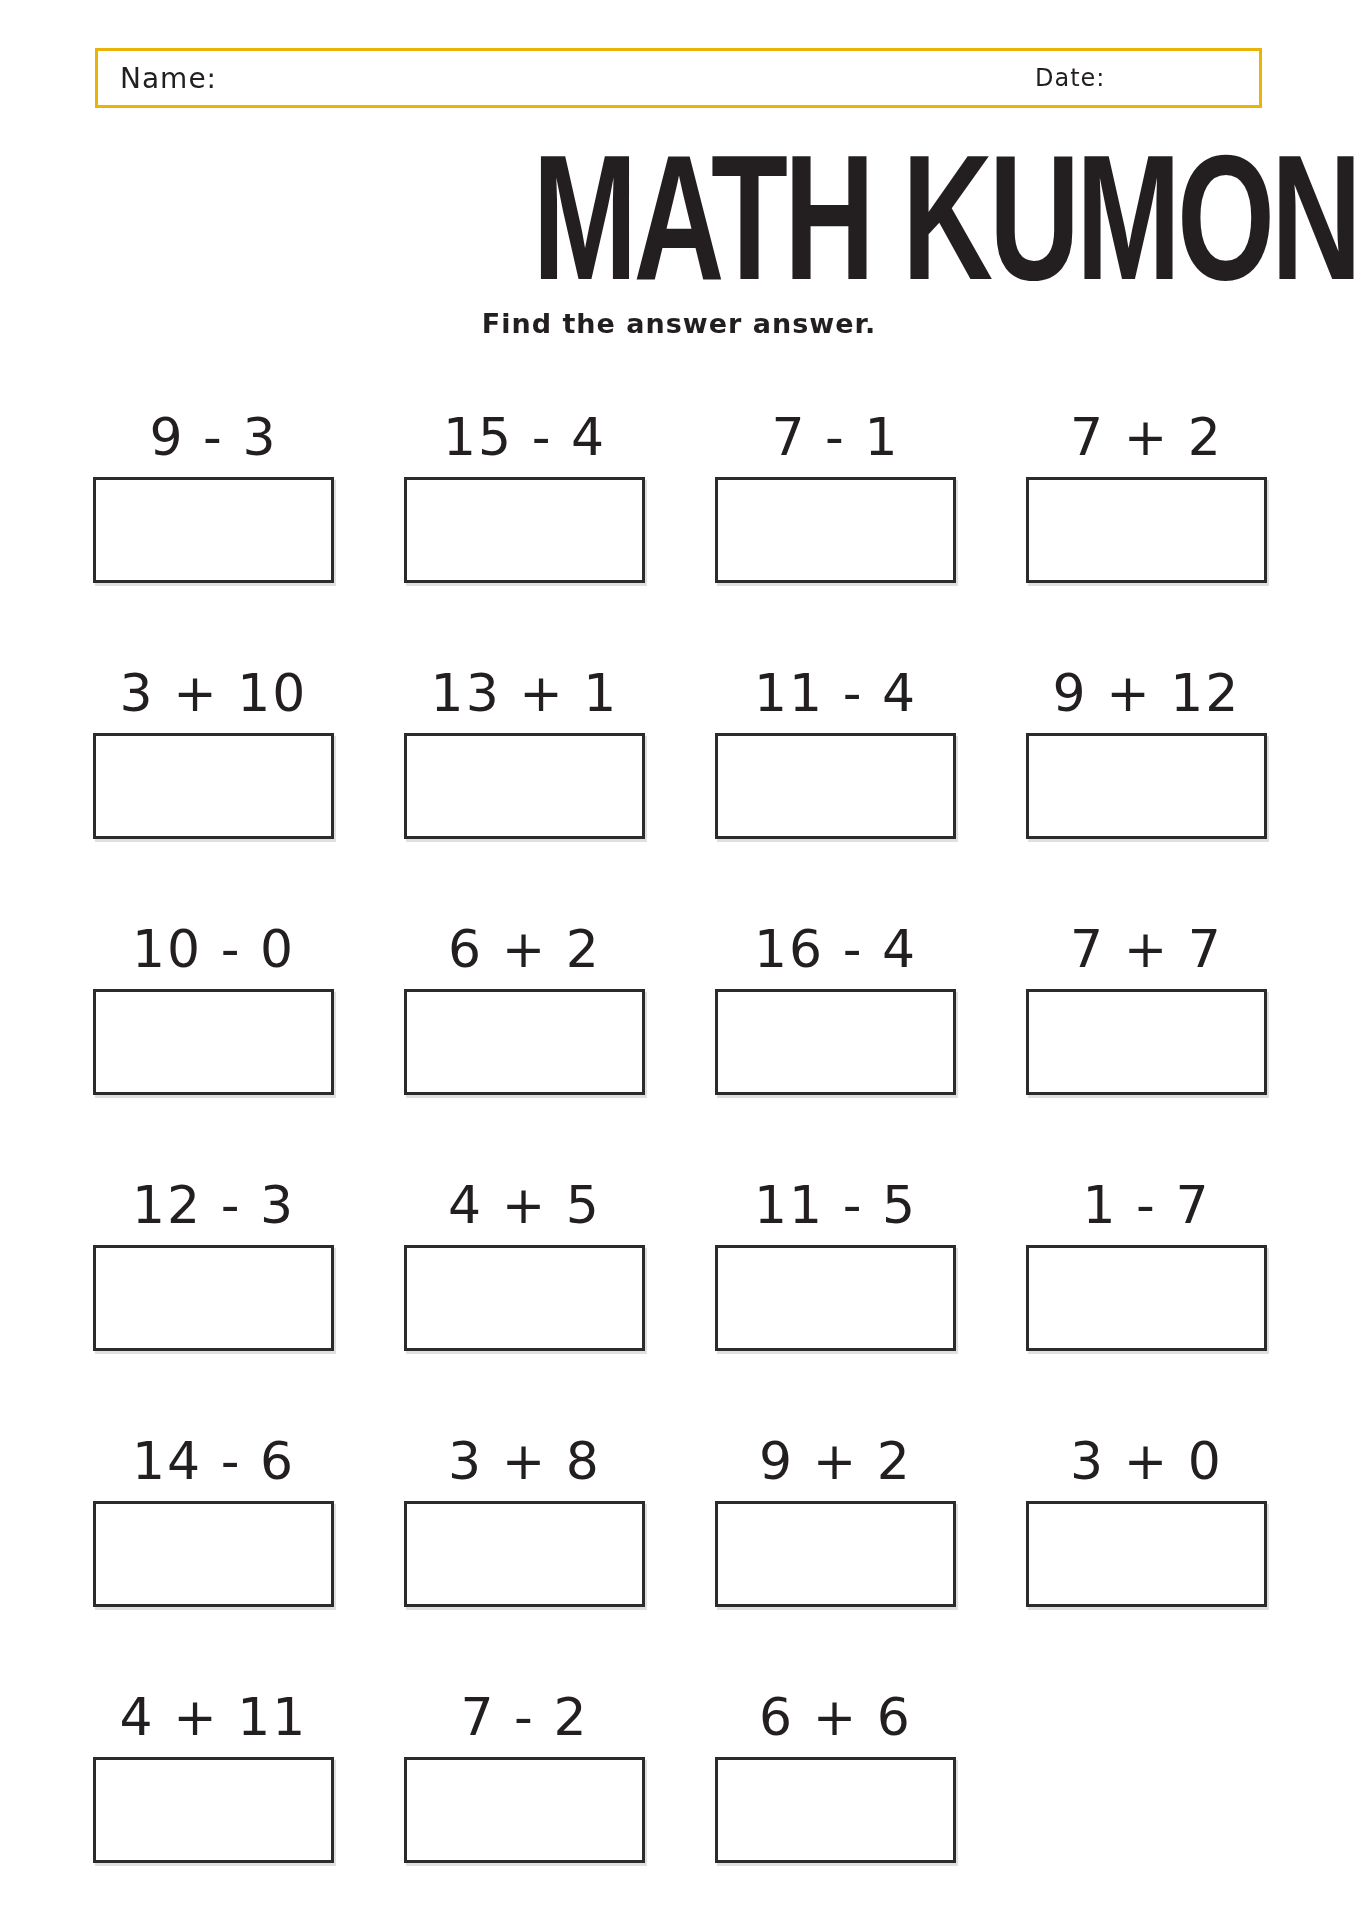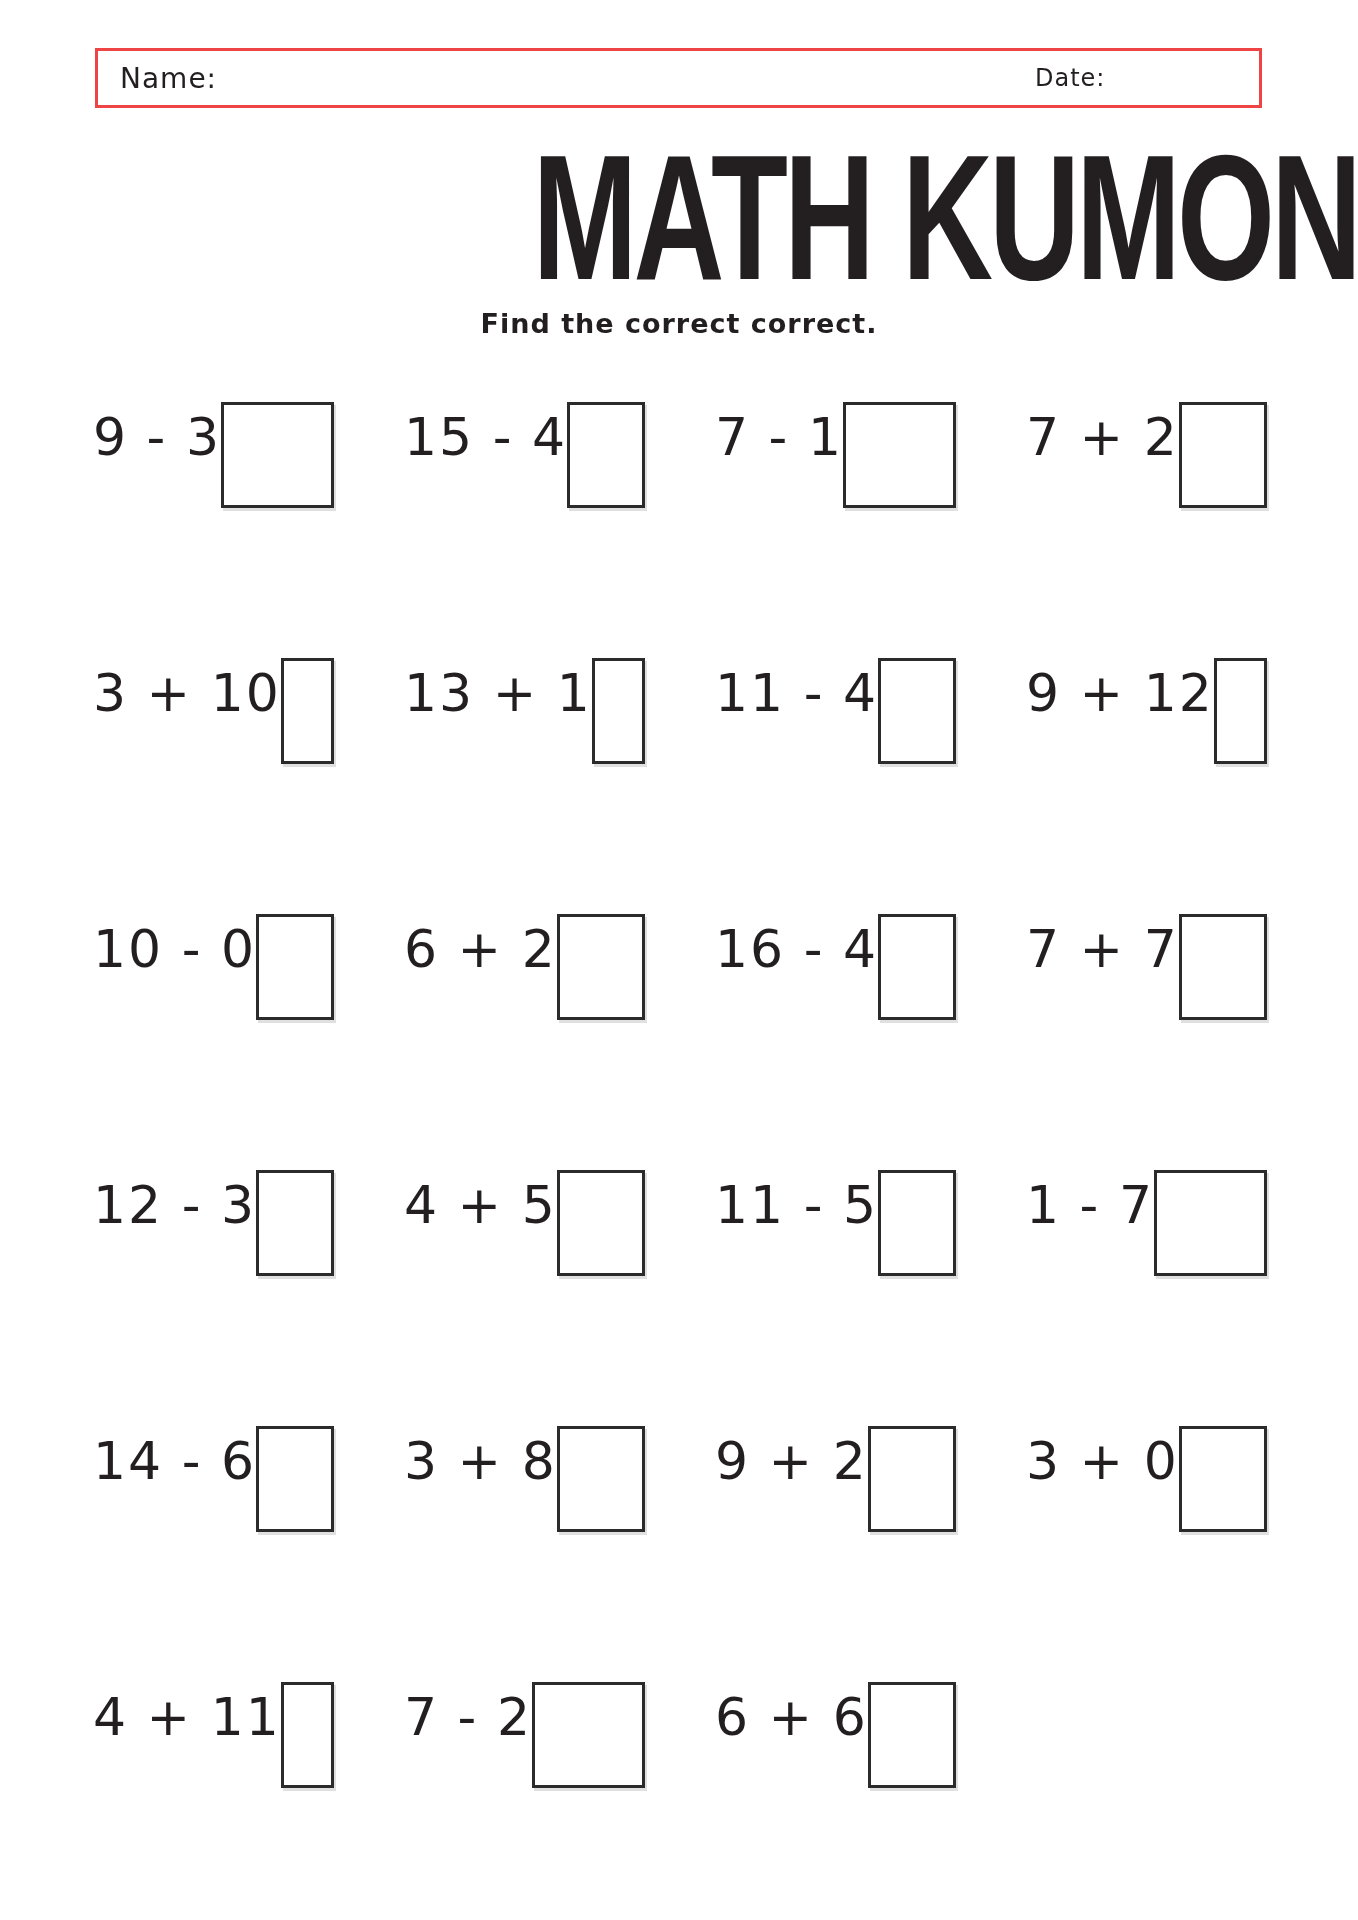--- a/index.html
+++ b/index.html
@@ -16,21 +16,21 @@
     overflow: hidden;
   }
 
   
   .header-box {
     position: absolute;
     left: 95px;
     top: 48px;
     width: 1167px;
     height: 60px;
-    border: 3px solid #ef4444;
+    border: 3px solid #eab308;
     box-sizing: border-box;
     background: #ffffff;
   }
   .name-label {
     position: absolute;
     left: 22px;
     top: 50%;
     transform: translateY(-50%);
     font-size: 28px;
     letter-spacing: 1px;
@@ -86,21 +86,21 @@
     top: 402px;
     display: grid;
     grid-template-columns: repeat(4, 241px);
     column-gap: 70px;
     row-gap: 75px;
   }
   .cell {
     width: 241px;
     height: 181px;
     display: flex;
-    flex-direction: row;
+    flex-direction: column;
     justify-content: center;
   }
   .plabel {
     height: 75px;
     display: flex;
     align-items: flex-end;
     justify-content: center;
     padding-bottom: 12px;
     box-sizing: border-box;
     font-size: 52px;
@@ -123,21 +123,21 @@
 
 <div class="header-box">
   <span class="name-label">Name:</span>
   <span class="date-label">Date:</span>
 </div>
 
 <div class="title-wrap">
   <h1 class="page-title">MATH KUMON</h1>
 </div>
 
-<div class="page-subtitle">Find the correct correct.</div>
+<div class="page-subtitle">Find the answer answer.</div>
 
 <div class="problems-grid">
 
   <div class="cell">
     <div class="plabel">9 - 3</div>
     <div class="abox"></div>
   </div>
   <div class="cell">
     <div class="plabel">15 - 4</div>
     <div class="abox"></div>

